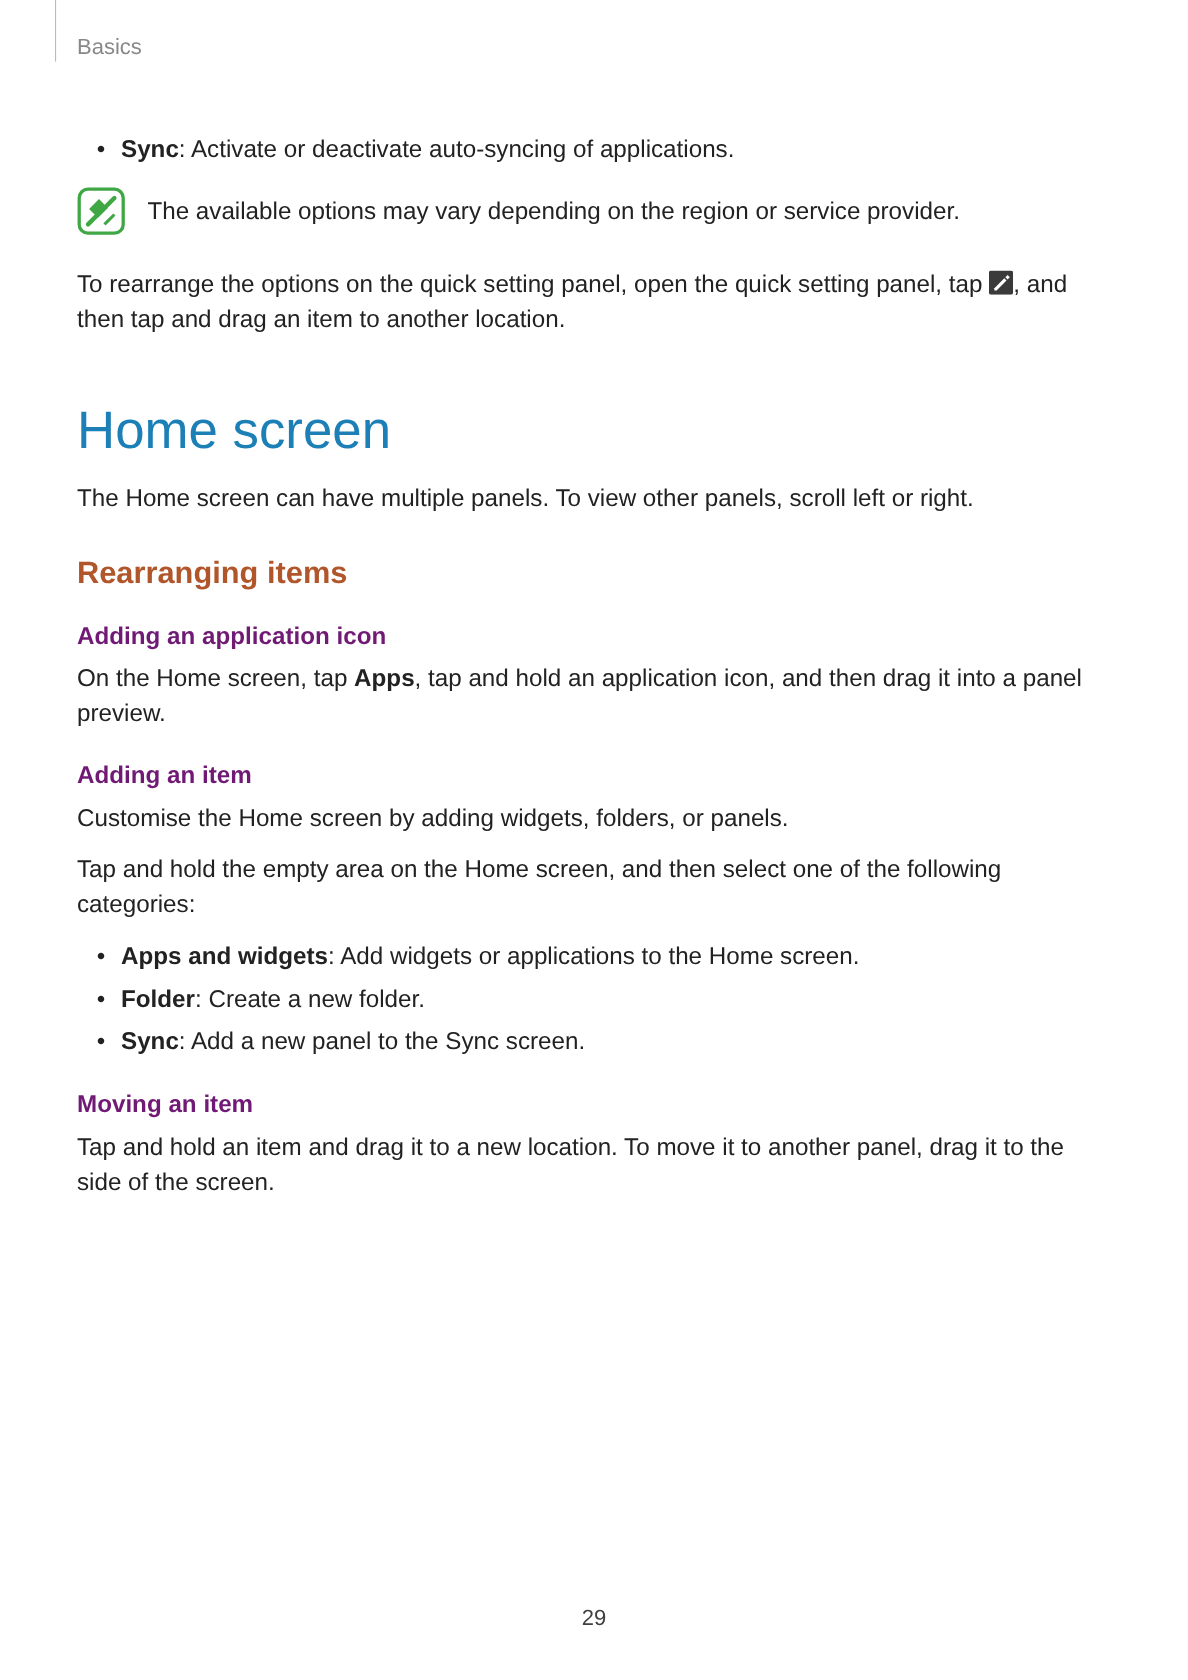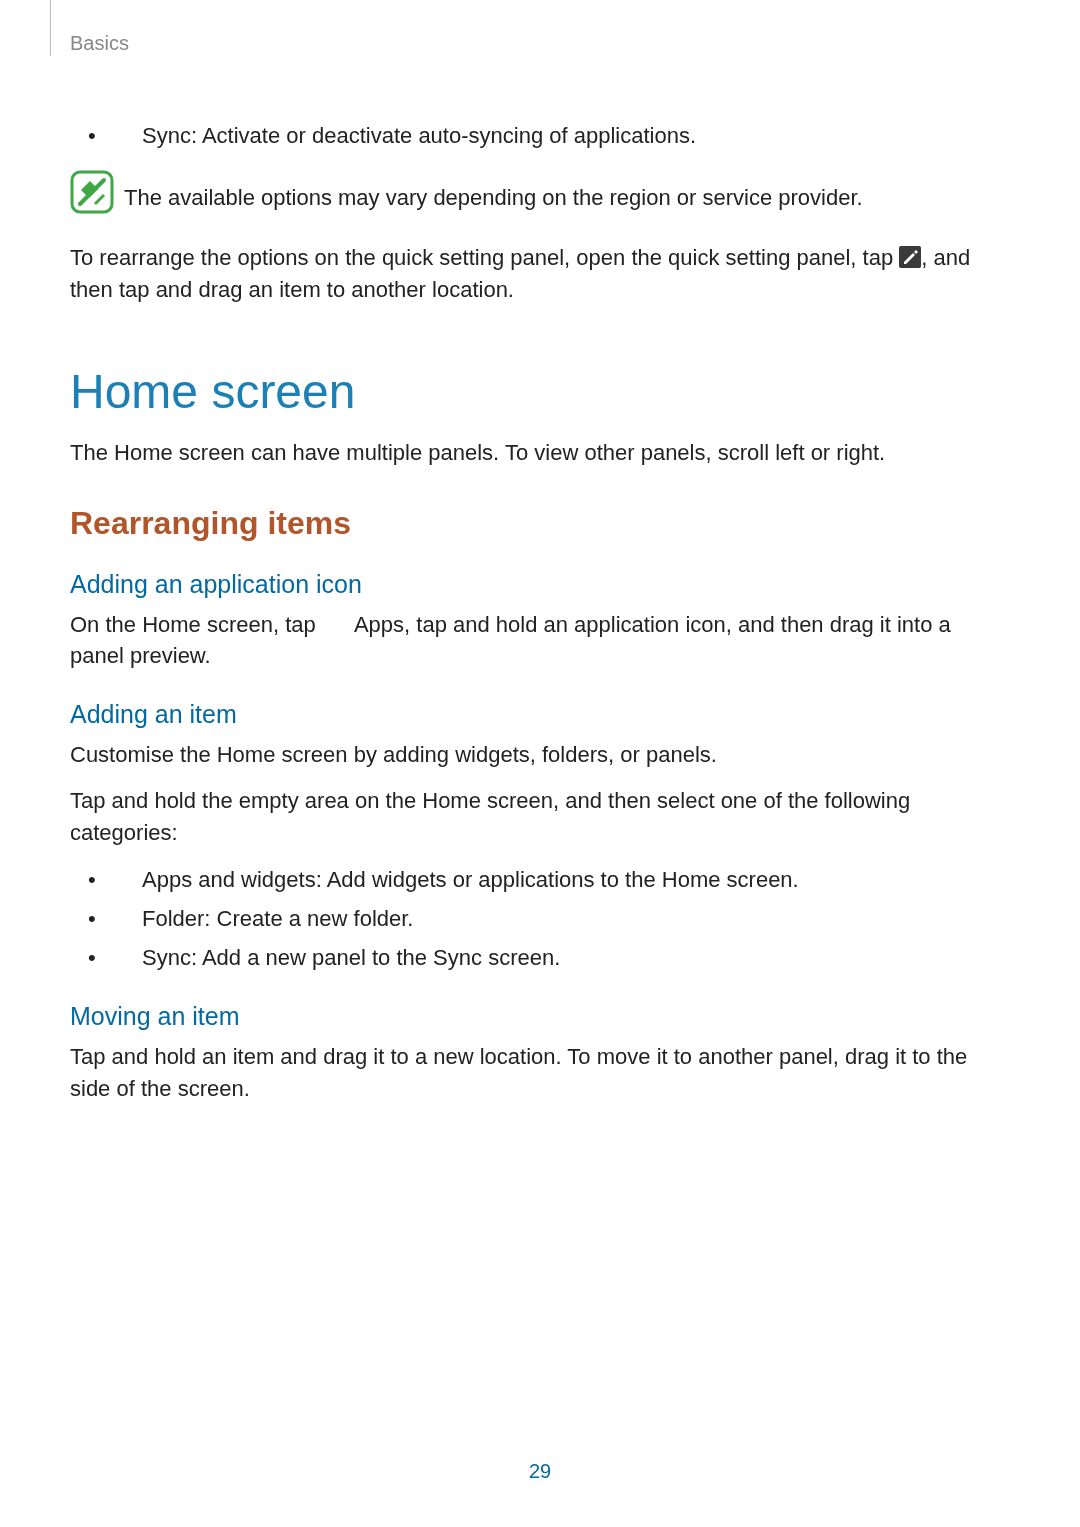--- a/index.html
+++ b/index.html
@@ -47,25 +47,25 @@
     margin-bottom: 6px;
   }
   ul.topbullets li::before {
     content: "•";
     position: absolute;
     left: -22px;
     top: 0;
     font-size: 22px;
     color: #222;
   }
-  .bold { font-weight: 400; margin-left: 32px; }
+  .bold { font-weight: 700; }
   .note-row {
     display: flex;
-    align-items: flex-end;
-    gap: 10px;
+    align-items: flex-start;
+    gap: 20px;
     margin: 12px 0 28px 0;
   }
   .note-icon {
     width: 44px;
     height: 44px;
     flex: 0 0 44px;
   }
   .note-icon svg { width: 44px; height: 44px; display: block; }
   .note-text {
     font-size: 22px;
@@ -84,29 +84,29 @@
     vertical-align: -3px;
   }
   .inline-icon svg { width: 22px; height: 22px; display:block; }
   h1.section-title {
     font-size: 48px;
     font-weight: 400;
     color: #1c7fb5;
     margin: 58px 0 18px 0;
   }
   h2.subsection {
-    font-size: 32px;
+    font-size: 28px;
     font-weight: 700;
     color: #b1552b;
     margin: 36px 0 18px 0;
   }
   h3.subsub {
-    font-size: 25px;
-    font-weight: 400;
-    color: #0369a1;
+    font-size: 22px;
+    font-weight: 700;
+    color: #701a75;
     margin: 28px 0 10px 0;
   }
   ul.body-list {
     list-style: none;
     padding-left: 40px;
     margin: 6px 0 10px 0;
   }
   ul.body-list li {
     position: relative;
     font-size: 22px;
@@ -121,21 +121,21 @@
     font-size: 22px;
     color: #222;
   }
   .page-number {
     position: absolute;
     bottom: 44px;
     left: 0;
     right: 0;
     text-align: center;
     font-size: 20px;
-    color: #0369a1;
+    color: #404040;
   }
 </style>
 </head>
 <body>
 
 <div class="page">
   <div class="header-rule"></div>
   <div class="header-label">Basics</div>
 
   <div class="content">

